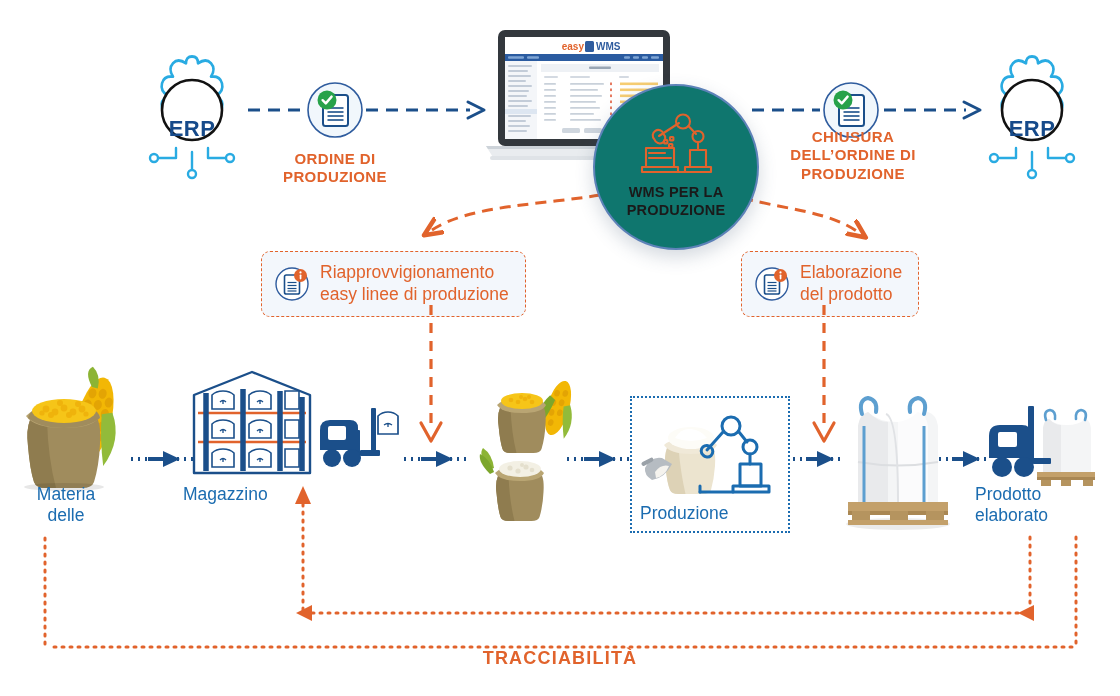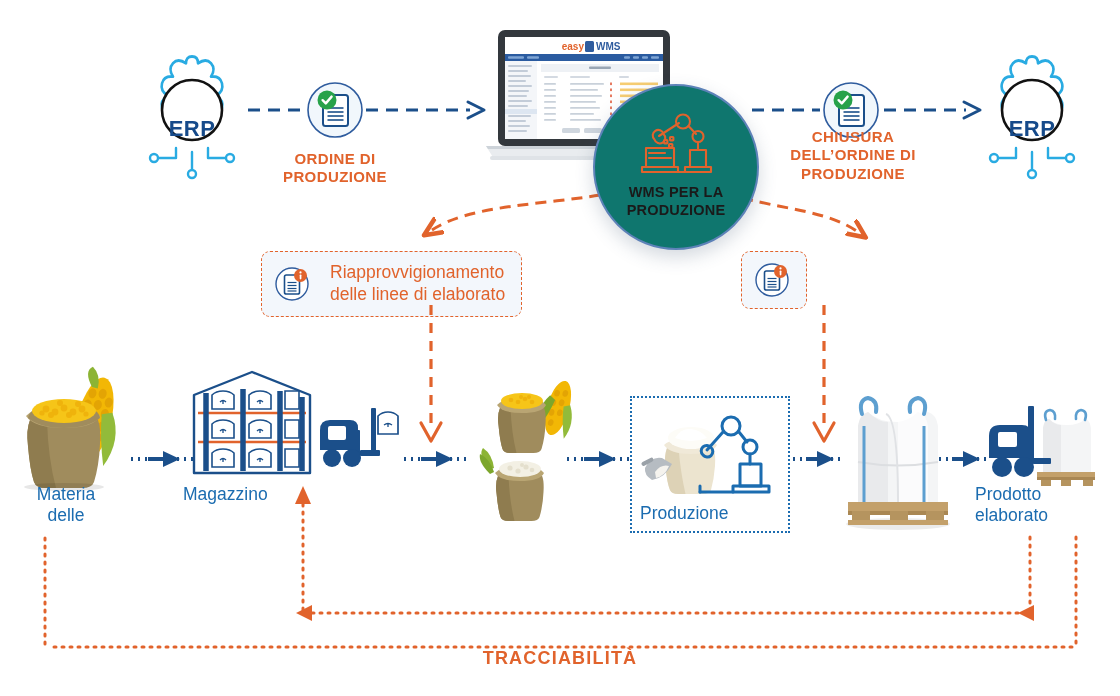--- a/index.html
+++ b/index.html
@@ -38,21 +38,21 @@
     justify-content:flex-start; padding-top:26px;
   }
   .wms-badge .wtext {
     margin-top:6px; text-align:center; color:#1a1a1a;
     font-size:14.5px; font-weight:bold; line-height:1.22; letter-spacing:.2px;
   }
 
   
   .procbox {
     border:1.6px dashed #e1632c; border-radius:9px;
-    background:#f3f7fc; display:flex; align-items:center; gap:20px;
+    background:#f3f7fc; display:flex; align-items:center; gap:10px;
     padding:10px 16px 10px 12px;
   }
   .procbox .ptext {
     color:#e1632c; font-size:17.5px; line-height:1.25; white-space:nowrap;
   }
 
   
   .bluelabel {
     color:#1b6cb0; font-size:17.5px; line-height:1.2; text-align:left;
   }
@@ -316,40 +316,44 @@
           <line x1="3" y1="13.5" x2="12" y2="13.5"></line>
           <line x1="3" y1="16" x2="12" y2="16"></line>
         </g>
       </g>
       <circle cx="26.5" cy="9.5" r="6.5" fill="#e1632c"></circle>
       <circle cx="26.5" cy="6.4" r="1.1" fill="#ffffff"></circle>
       <rect x="25.7" y="8.4" width="1.7" height="5" rx=".8" fill="#ffffff"></rect>
     </svg>
     <div class="ptext">
       <div>Riapprovvigionamento</div>
-      <div>delle linee di elaborato</div>
+      <div>easy linee di produzione</div>
     </div>
   </div>
 
   <div class="abs procbox" style="left:741px;top:251px;">
     <svg width="36" height="36" viewBox="0 0 36 36">
       <circle cx="18" cy="18" r="16" fill="#ffffff" stroke="#2f5c9e" stroke-width="1.4"></circle>
       <g transform="translate(10.5,9)">
         <rect x="0" y="0" width="15" height="19" rx="1.8" fill="#ffffff" stroke="#1b4f8a" stroke-width="1.6"></rect>
         <g stroke="#1b4f8a" stroke-width="1.2">
           <line x1="3" y1="7.5" x2="12" y2="7.5"></line>
           <line x1="3" y1="10.5" x2="12" y2="10.5"></line>
           <line x1="3" y1="13.5" x2="12" y2="13.5"></line>
           <line x1="3" y1="16" x2="12" y2="16"></line>
         </g>
       </g>
       <circle cx="26.5" cy="9.5" r="6.5" fill="#e1632c"></circle>
       <circle cx="26.5" cy="6.4" r="1.1" fill="#ffffff"></circle>
       <rect x="25.7" y="8.4" width="1.7" height="5" rx=".8" fill="#ffffff"></rect>
     </svg>
+    <div class="ptext">
+      <div>Elaborazione</div>
+      <div>del prodotto</div>
+    </div>
   </div>
 
   <svg class="abs" style="left:0;top:305px;width:1120px;height:160px;">
     <line x1="431" y1="0" x2="431" y2="120" stroke="#e1632c" stroke-width="3.2" stroke-dasharray="10 8"></line>
     <path d="M421 118 L431 136 L441 118" fill="none" stroke="#e1632c" stroke-width="3.2" stroke-linecap="round" stroke-linejoin="round"></path>
     <line x1="824" y1="0" x2="824" y2="120" stroke="#e1632c" stroke-width="3.2" stroke-dasharray="10 8"></line>
     <path d="M814 118 L824 136 L834 118" fill="none" stroke="#e1632c" stroke-width="3.2" stroke-linecap="round" stroke-linejoin="round"></path>
   </svg>
 
   <svg class="abs" style="left:0;top:430px;width:1120px;height:70px;">

